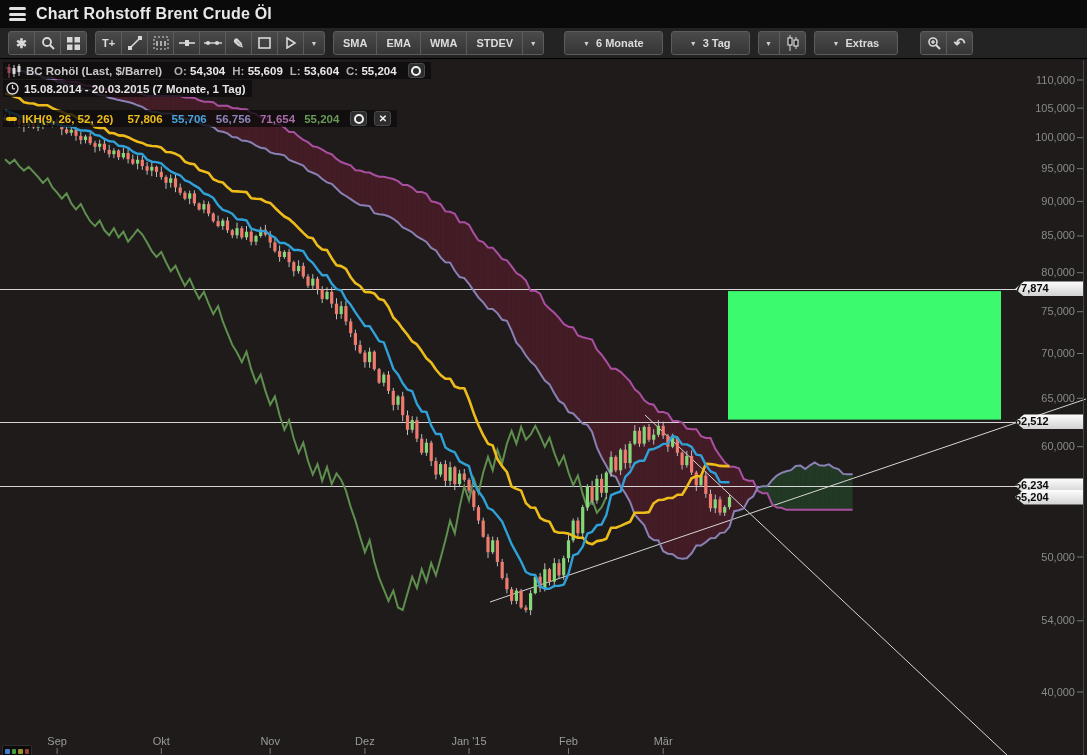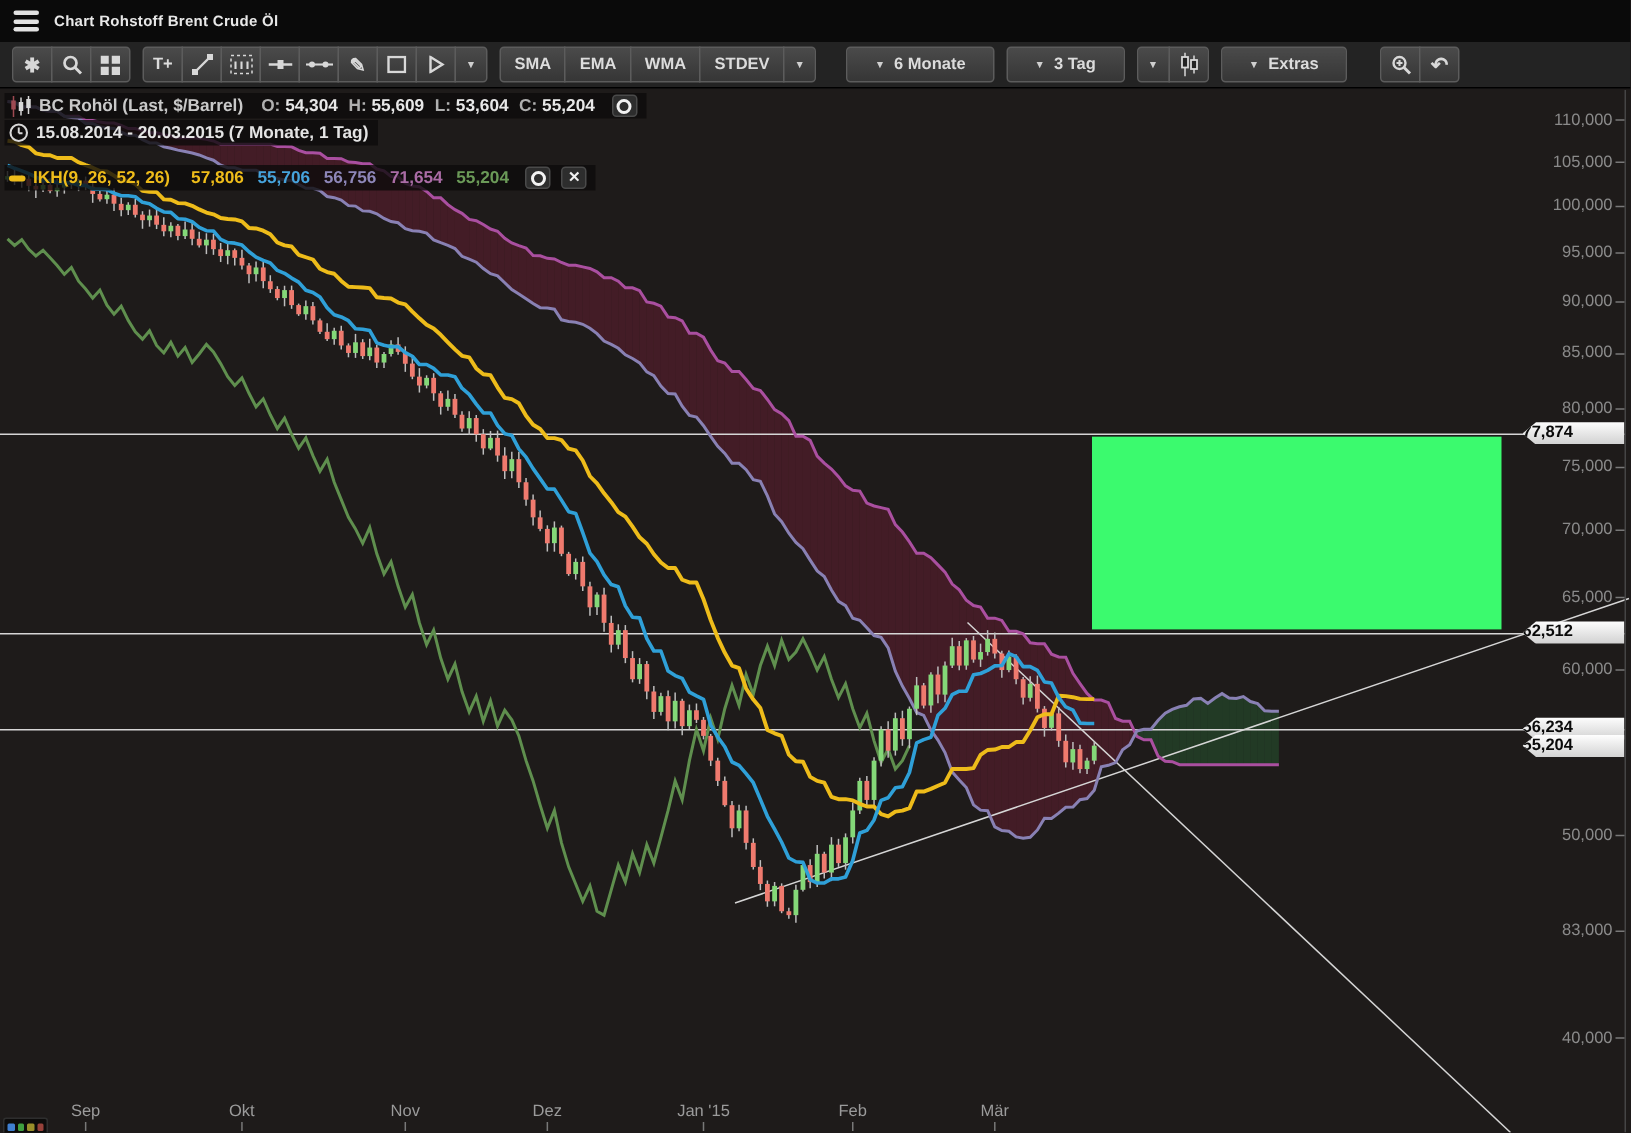--- a/index.html
+++ b/index.html
@@ -6,21 +6,21 @@
   body{
     width:1087px;height:755px;position:relative;overflow:hidden;
     background:#1e1b1a;font-family:"Liberation Sans",sans-serif;
     -webkit-font-smoothing:antialiased;
   }
   
   .titlebar{position:absolute;top:0;left:0;width:100%;height:28px;background:#0a0a0a;
     display:flex;align-items:center;gap:10px;padding-left:9px;box-sizing:border-box;z-index:20;}
   .burger{display:flex;flex-direction:column;gap:2.5px;cursor:pointer;}
   .burger i{display:block;width:17px;height:3px;background:#e2e2e2;border-radius:1.5px;}
-  .apptitle{color:#e8e8e8;font-size:10px;font-weight:bold;letter-spacing:.2px;}
+  .apptitle{color:#e8e8e8;font-size:16px;font-weight:bold;letter-spacing:.2px;}
   
   .toolbar{position:absolute;top:28px;left:0;width:100%;height:31px;background:#232323;
     border-bottom:1px solid #000;display:flex;align-items:center;padding:0 8px;box-sizing:border-box;z-index:20;}
   .grp{display:flex;margin-right:8px;}
   .btn{height:24px;background:linear-gradient(#4a4a4a,#363636);border:1px solid #5c5c5c;
     color:#dcdcdc;display:flex;align-items:center;justify-content:center;font-size:11px;
     font-weight:bold;box-sizing:border-box;margin-left:-1px;cursor:pointer;}
   .grp .btn:first-child{border-radius:3px 0 0 3px;margin-left:0;}
   .grp .btn:last-child{border-radius:0 3px 3px 0;}
   .grp .btn:only-child{border-radius:3px;}
@@ -761,21 +761,21 @@
     <div class="ylab" style="left: 1017px; top: 131.163px;">100,000</div>
     <div class="ylab" style="left: 1017px; top: 162.195px;">95,000</div>
     <div class="ylab" style="left: 1017px; top: 194.906px;">90,000</div>
     <div class="ylab" style="left: 1017px; top: 229.487px;">85,000</div>
     <div class="ylab" style="left: 1017px; top: 266.165px;">80,000</div>
     <div class="ylab" style="left: 1017px; top: 305.21px;">75,000</div>
     <div class="ylab" style="left: 1017px; top: 346.951px;">70,000</div>
     <div class="ylab" style="left: 1017px; top: 391.786px;">65,000</div>
     <div class="ylab" style="left: 1017px; top: 440.212px;">60,000</div>
     <div class="ylab" style="left: 1017px; top: 550.517px;">50,000</div>
-    <div class="ylab" style="left: 1017px; top: 614.26px;">83,000</div>
+    <div class="ylab" style="left: 1017px; top: 614.26px;">54,000</div>
     <div class="ylab" style="left: 1017px; top: 685.519px;">40,000</div>
     <div class="tag" style="top: 281.46px;">77,874</div>
     <div class="tag" style="top: 414.399px;">62,512</div>
     <div class="tag" style="top: 478.43px;">56,234</div>
     <div class="tag" style="top: 489.614px;">55,204</div>
   </div>
 <div id="xaxis-layer">
     <div class="xlab" style="left: 57.085px;">Sep</div>
     <div class="xlab" style="left: 161.255px;">Okt</div>
     <div class="xlab" style="left: 270.16px;">Nov</div>

